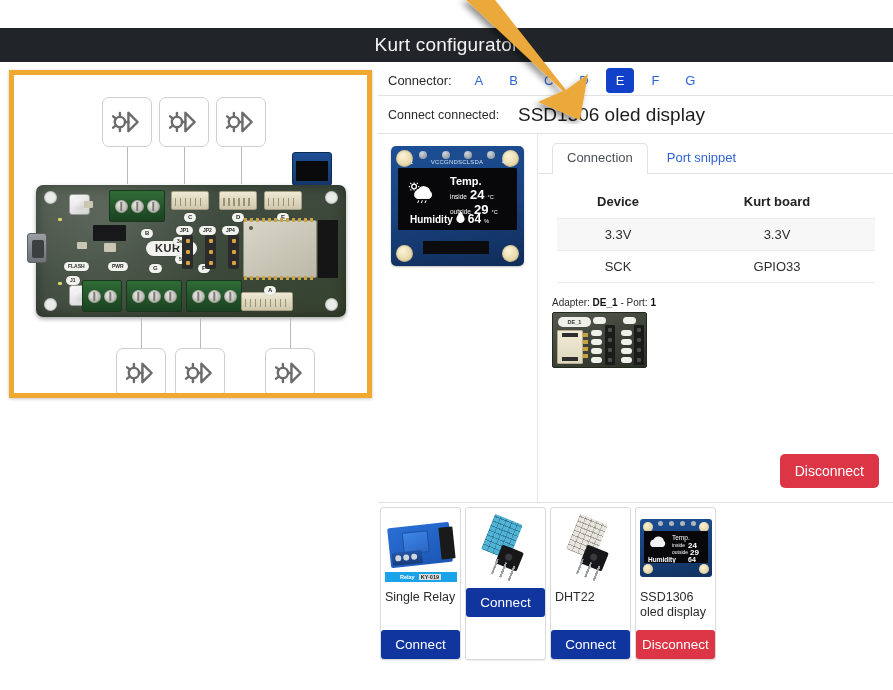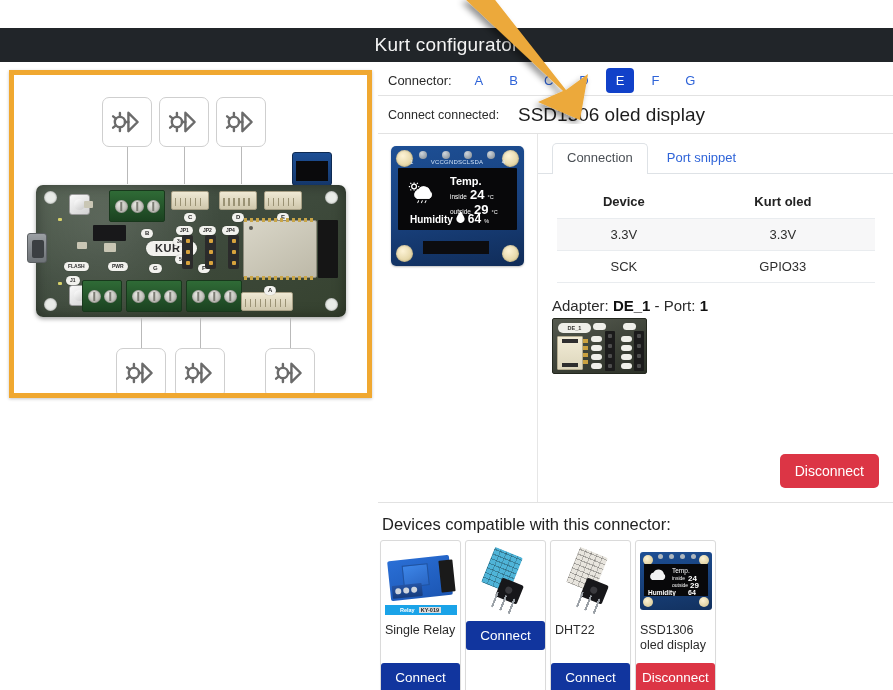--- a/index.html
+++ b/index.html
@@ -280,21 +280,21 @@
     text-align: center;
   }
   #conn-table td {
     font-size: 13px; color: #2e2e2e; text-align: center; padding: 8px 0;
     border-top: 1px solid #e9ecef;
   }
   #conn-table tbody tr:nth-child(odd) td { background: #f7f7f8; }
   #conn-table tbody tr:last-child td { border-bottom: 1px solid #e9ecef; }
 
   #adapter-line {
-    margin: 14px 0 4px 14px; font-size: 15px; color: #2b2b2b;
+    margin: 14px 0 4px 14px; font-size: 10px; color: #2b2b2b;
   }
   #adapter-line b { color:#111; }
 
   .adapter-art {
     margin-left: 14px; width: 95px; height: 56px; position: relative;
     border-radius: 2px; overflow: hidden;
     background: linear-gradient(160deg,#555a4f 0%, #3b4036 60%, #2c3128 100%);
     border: 1px solid #24281f;
   }
   .adapter-art .de-pill {
@@ -713,21 +713,21 @@
     <div id="detail-main">
       <div id="detail-tabs">
         <div class="dtab active">Connection</div>
         <div class="dtab">Port snippet</div>
       </div>
 
       <table id="conn-table">
         <thead>
           <tr>
             <th>Device</th>
-            <th>Kurt oled</th>
+            <th>Kurt board</th>
           </tr>
         </thead>
         <tbody>
           <tr>
             <td>3.3V</td>
             <td>3.3V</td>
           </tr>
           <tr>
             <td>SCK</td>
             <td>GPIO33</td>
@@ -769,21 +769,20 @@
             <i></i>
             <i></i>
           </div>
       </div>
 
       <button id="disconnect-main">Disconnect</button>
     </div>
   </div>
 
   <div style="padding: 4px 0 0 2px;">
-    <div id="compat-title">Devices compatible with this connector:</div>
 
     <div id="compat-strip">
 
       <div class="compat-card">
         <div class="compat-thumb">
           <div class="relay-art">
             <div class="body">
               <div class="relaybox"></div>
               <div class="term">
                 <i style="left:3px;"></i>

